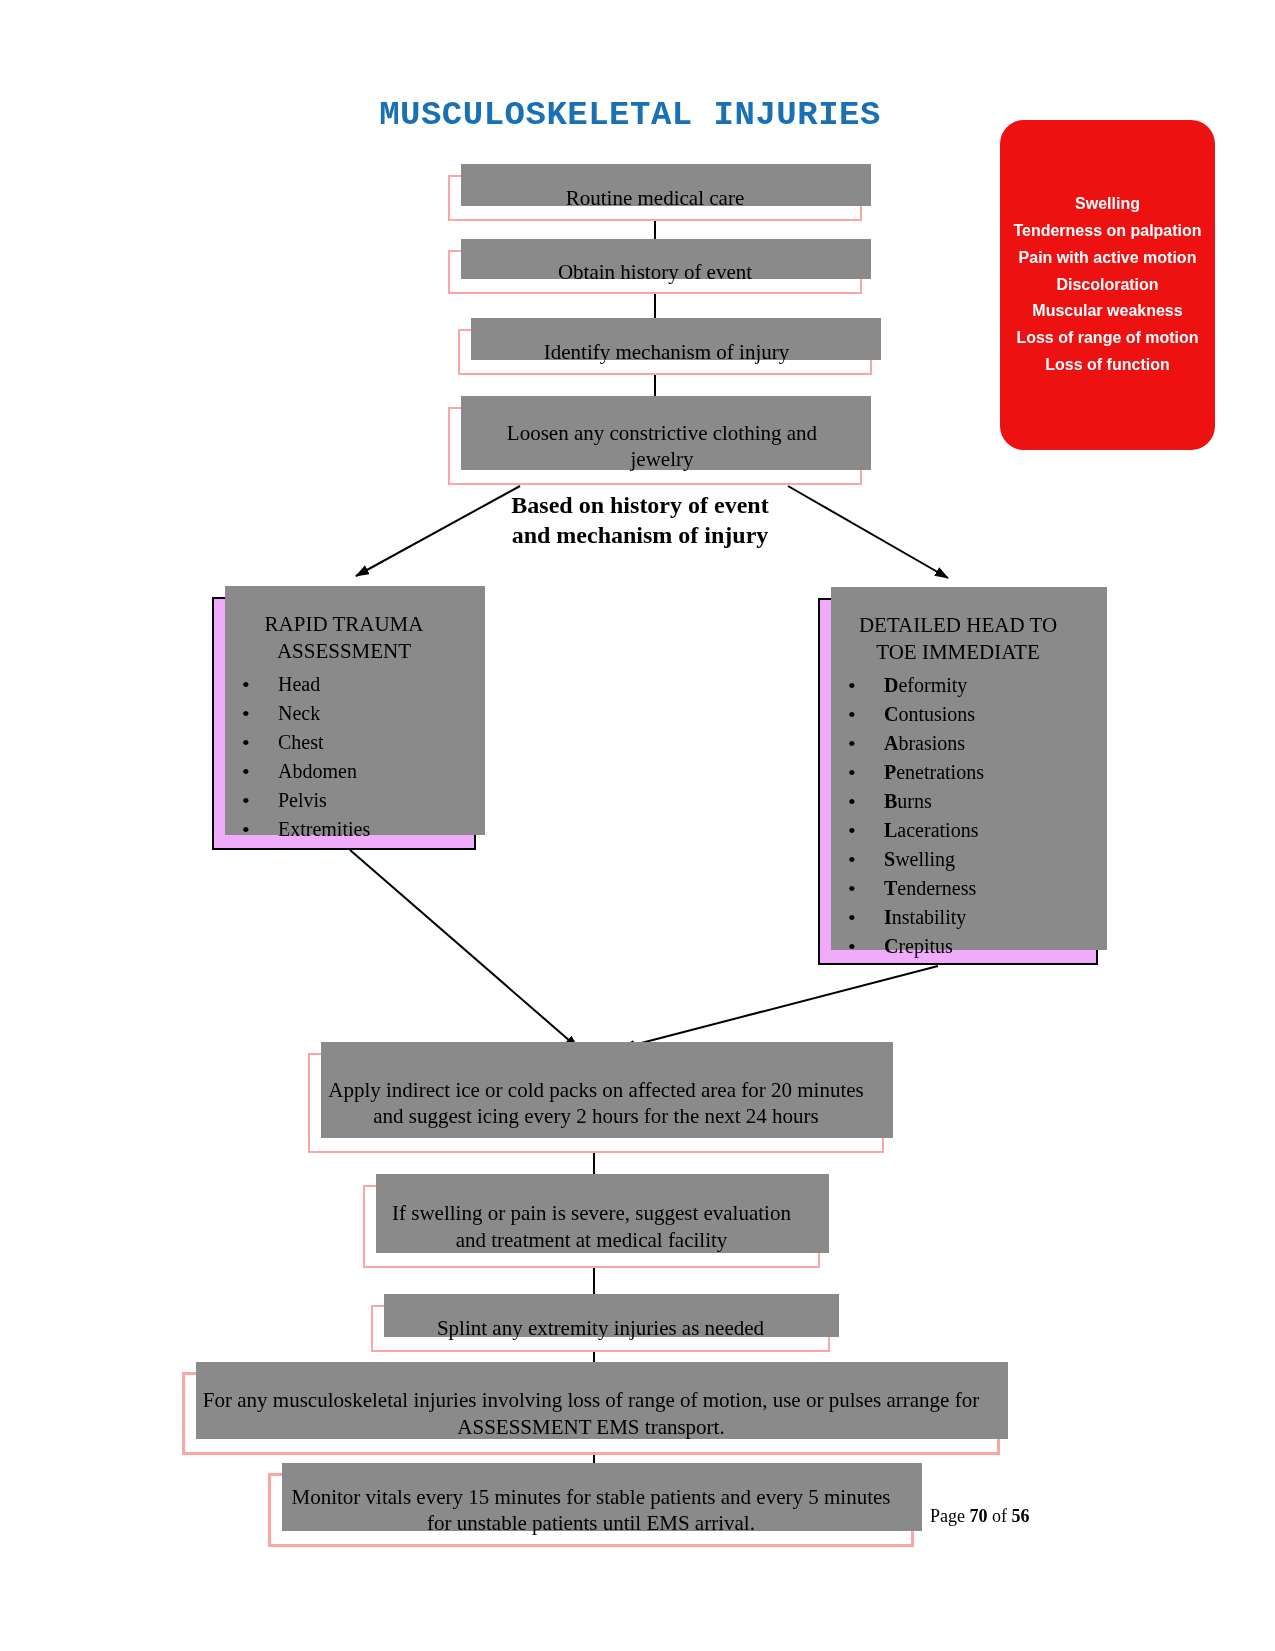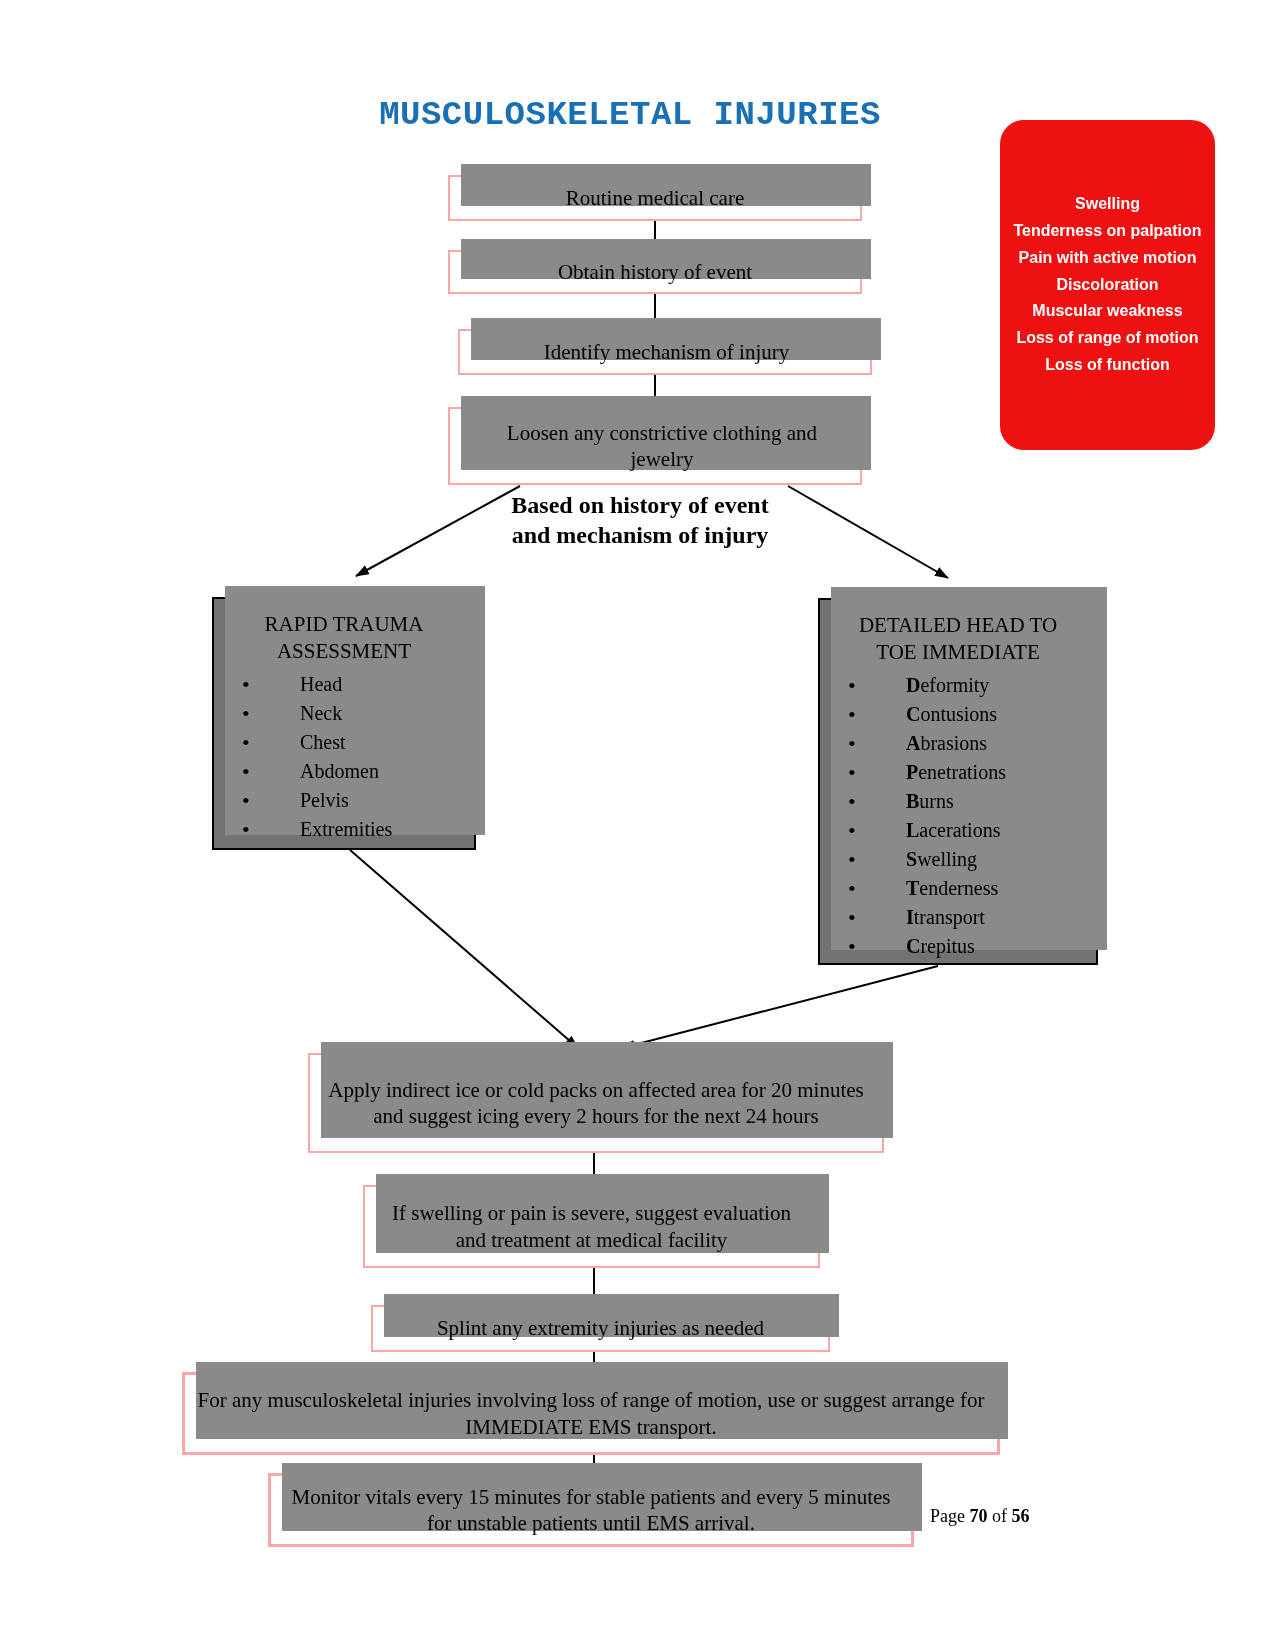--- a/index.html
+++ b/index.html
@@ -22,29 +22,29 @@
   .b-routine {left:448px;top:175px;width:414px;height:46px;}
   .b-history {left:448px;top:250px;width:414px;height:44px;}
   .b-mechanism{left:458px;top:329px;width:414px;height:46px;padding-left:13px;}
   .b-loosen  {left:448px;top:407px;width:414px;height:78px;padding-left:24px;}
 
   
   .branch-label{position:absolute;left:440px;top:490px;width:400px;text-align:center;
                 font-size:24px;font-weight:bold;line-height:1.25;z-index:2;}
 
   
-  .abox{position:absolute;background:#737373;border:2px solid #000;z-index:2;box-sizing:border-box;
+  .abox{position:absolute;background:#f0abfc;border:2px solid #000;z-index:2;box-sizing:border-box;
         padding:10px 0 0 0;}
   .abox::before{content:"";position:absolute;z-index:-1;background:#8a8a8a;
         left:11px;top:-13px;width:100%;height:100%;}
   .b-rapid   {left:212px;top:597px;width:264px;height:253px;}
   .b-detailed{left:818px;top:598px;width:280px;height:367px;}
   .abox h3{margin:2px 0 4px 0;font-size:21px;font-weight:normal;text-align:center;line-height:1.3;}
   .abox ul{list-style:none;margin:4px 0 0 0;padding:0;font-size:20px;}
-  .abox li{position:relative;padding-left:86px;line-height:29px;}
+  .abox li{position:relative;padding-left:64px;line-height:29px;}
   .abox li::before{content:"\2022";position:absolute;left:28px;font-size:22px;}
   .lead{font-weight:bold;}
 
   
   .b-apply  {left:308px;top:1053px;width:576px;height:100px;}
   .b-severe {left:363px;top:1185px;width:457px;height:83px;}
   .b-splint {left:371px;top:1305px;width:459px;height:47px;}
   .b-ems    {left:182px;top:1372px;width:818px;height:83px;}
   .b-monitor{left:268px;top:1473px;width:646px;height:74px;}
 
@@ -143,36 +143,36 @@
     </h3>
     <ul>
       <li><span class="lead">D</span><span>eformity</span></li>
       <li><span class="lead">C</span><span>ontusions</span></li>
       <li><span class="lead">A</span><span>brasions</span></li>
       <li><span class="lead">P</span><span>enetrations</span></li>
       <li><span class="lead">B</span><span>urns</span></li>
       <li><span class="lead">L</span><span>acerations</span></li>
       <li><span class="lead">S</span><span>welling</span></li>
       <li><span class="lead">T</span><span>enderness</span></li>
-      <li><span class="lead">I</span><span>transport</span></li>
+      <li><span class="lead">I</span><span>nstability</span></li>
       <li><span class="lead">C</span><span>repitus</span></li>
     </ul>
   </div>
 
   <div class="fbox b-apply">
     <span>Apply indirect ice or cold packs on affected area for 20 minutes and suggest icing every 2 hours for the next 24 hours</span>
   </div>
   <div class="fbox b-severe">
     <span>If swelling or pain is severe, suggest evaluation and treatment at medical facility</span>
   </div>
   <div class="fbox b-splint">
     <span>Splint any extremity injuries as needed</span>
   </div>
   <div class="fbox thickb b-ems">
-    <span>For any musculoskeletal injuries involving loss of range of motion, use or suggest arrange for IMMEDIATE EMS transport.</span>
+    <span>For any musculoskeletal injuries involving loss of range of motion, use or pulses arrange for ASSESSMENT EMS transport.</span>
   </div>
   <div class="fbox thickb b-monitor">
     <span>Monitor vitals every 15 minutes for stable patients and every 5 minutes for unstable patients until EMS arrival.</span>
   </div>
 
   <div class="page-footer">
     <span>Page</span>
     <b>70</b>
     <span>of</span>
     <b>56</b>

